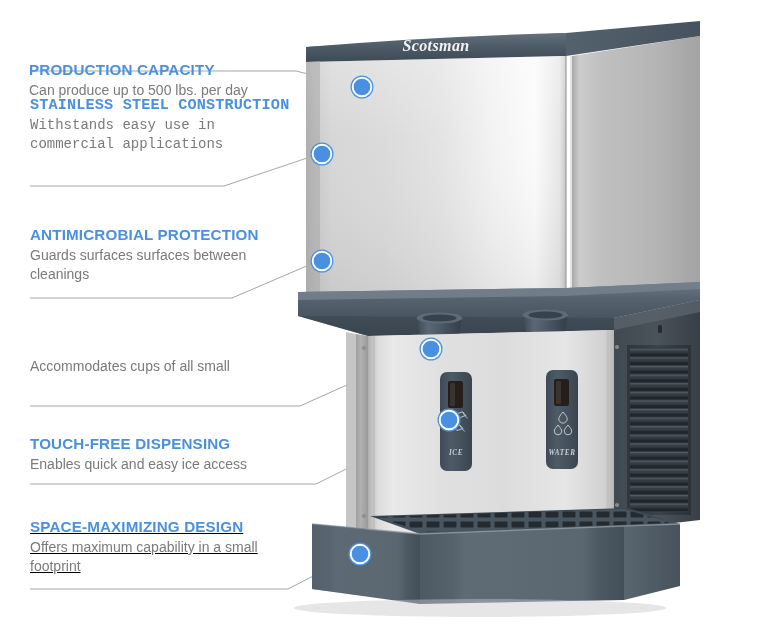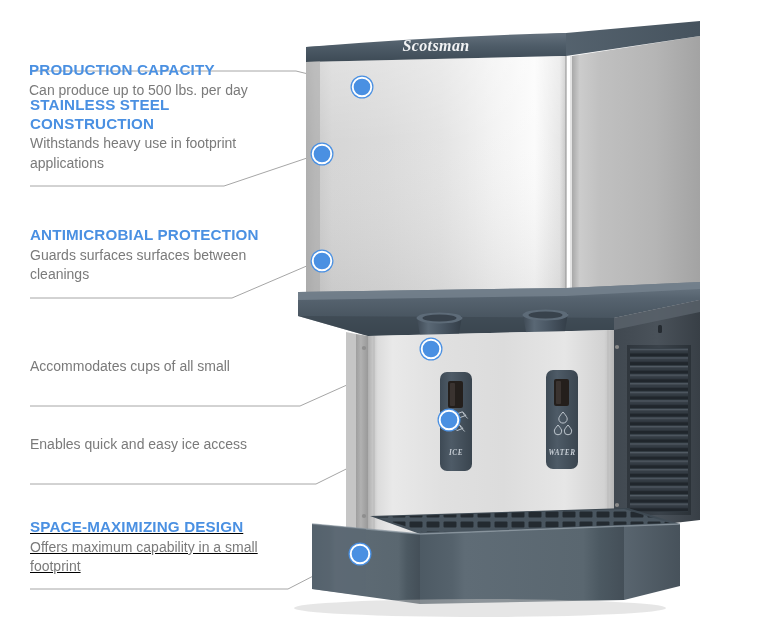--- a/index.html
+++ b/index.html
@@ -324,35 +324,36 @@
         <circle cx="360" cy="554" r="7.2" fill="#4a90e2"></circle>
       </g>
     </g>
   </svg>
 
   <div class="callout" style="left:29px; top:21px;margin-top:40px;">
     <p class="c-title">PRODUCTION CAPACITY</p>
     <p class="c-desc">Can produce up to 500 lbs. per day</p>
   </div>
 
-  <div class="callout" style="left:30px; top:96px;">
+  <div class="callout" style="left:30px; top:96px;font-family:Liberation Mono, monospace;">
     <p class="c-title">STAINLESS STEEL CONSTRUCTION</p>
-    <p class="c-desc">Withstands heavy use in footprint applications</p>
+    <p class="c-desc">Withstands easy use in commercial applications</p>
   </div>
 
   <div class="callout" style="left:30px; top:226px;">
     <p class="c-title">ANTIMICROBIAL PROTECTION</p>
     <p class="c-desc">Guards surfaces surfaces between cleanings</p>
   </div>
 
   <div class="callout" style="left:30px; top:357px;">
     <p class="c-desc">Accommodates cups of all small</p>
   </div>
 
   <div class="callout" style="left:30px; top:435px;">
+    <p class="c-title">TOUCH-FREE DISPENSING</p>
     <p class="c-desc">Enables quick and easy ice access</p>
   </div>
 
   <div class="callout" style="left:30px; top:518px;text-decoration:underline;">
     <p class="c-title">SPACE-MAXIMIZING DESIGN</p>
     <p class="c-desc">Offers maximum capability in a small footprint</p>
   </div>
 
 </div>
 

